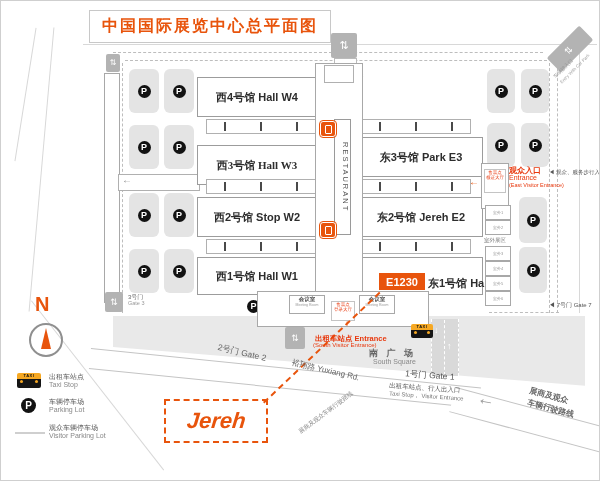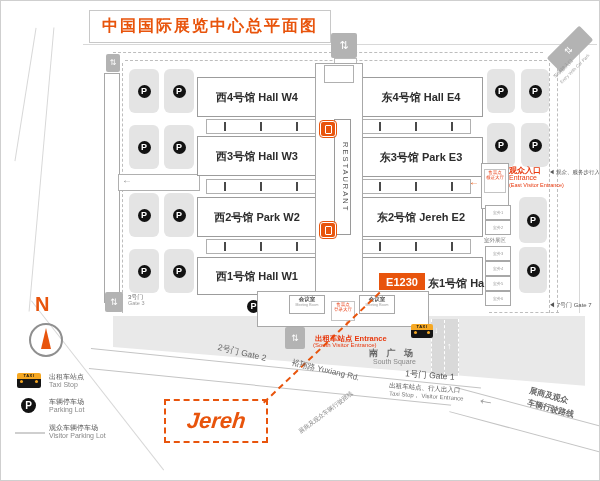--- a/index.html
+++ b/index.html
@@ -117,33 +117,30 @@
       <span class="pbadge">P</span>
     </div>
   <div class="plot" style="left:518px;top:246px;width:28px;height:46px;">
       <span class="pbadge">P</span>
     </div>
   <span class="pbadge abs" style="left:246px;top:299px;">P</span>
 
   <div class="hall" style="left:196px;top:76px;width:118px;height:38px;">
       <span>西4号馆 Hall W4</span>
     </div>
-  <div class="hall" style="left:196px;top:135px;width:118px;height:38px;">
+  <div class="hall" style="left:196px;top:144px;width:118px;height:38px;font-family:Liberation Serif, serif;">
       <span>西3号馆 Hall W3</span>
     </div>
   <div class="hall" style="left:196px;top:196px;width:118px;height:38px;">
-      <span>西2号馆 Park W2</span>
+      <span>西2号馆 Stop W2</span>
     </div>
   <div class="hall" style="left:196px;top:256px;width:118px;height:36px;">
       <span>西1号馆 Hall W1</span>
     </div>
 
-  <div class="hall" style="left:358px;top:76px;width:122px;height:38px;">
-      <span>东4号馆 Hall E4</span>
-    </div>
   <div class="hall" style="left:358px;top:136px;width:122px;height:38px;">
       <span>东3号馆 Park E3</span>
     </div>
   <div class="hall" style="left:358px;top:196px;width:122px;height:38px;">
       <span>东2号馆 Jereh E2</span>
     </div>
   <div class="hall" style="left:358px;top:256px;width:122px;height:36px;"></div>
   <div class="abs" style="left:427px;top:275px;font-size:11px;font-weight:bold;color:#2d2d2d;white-space:nowrap;">东1号馆 Hall E1</div>
 
   <div class="conn" style="left:205px;top:118px;width:108px;height:13px;">

